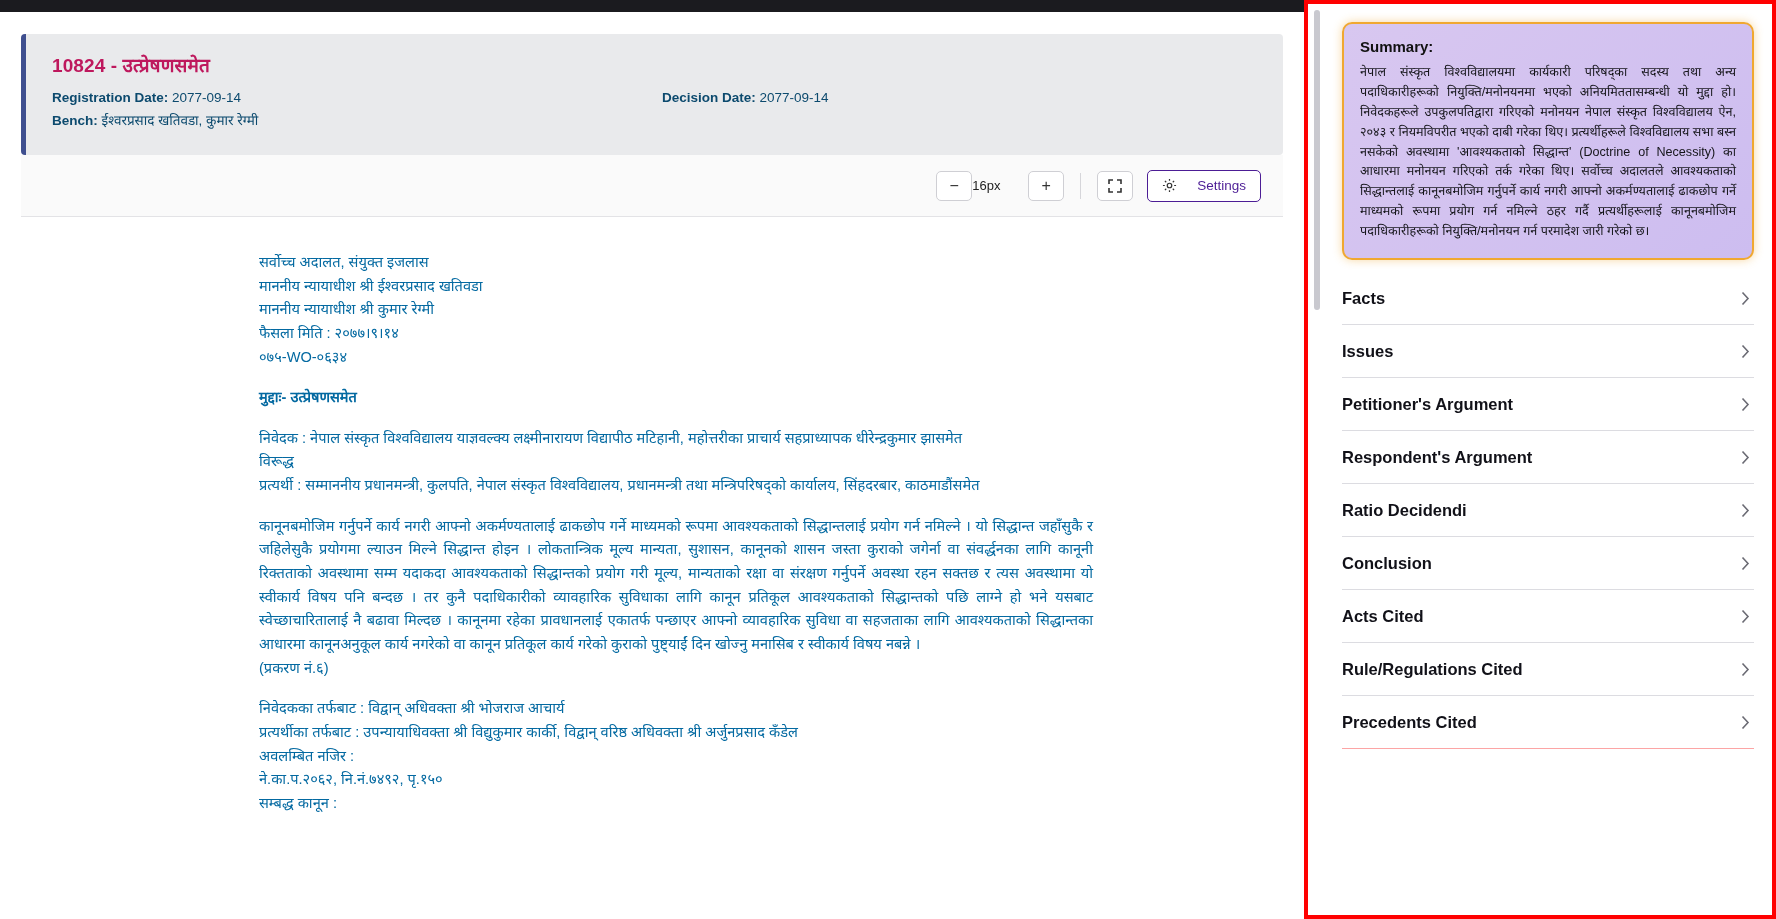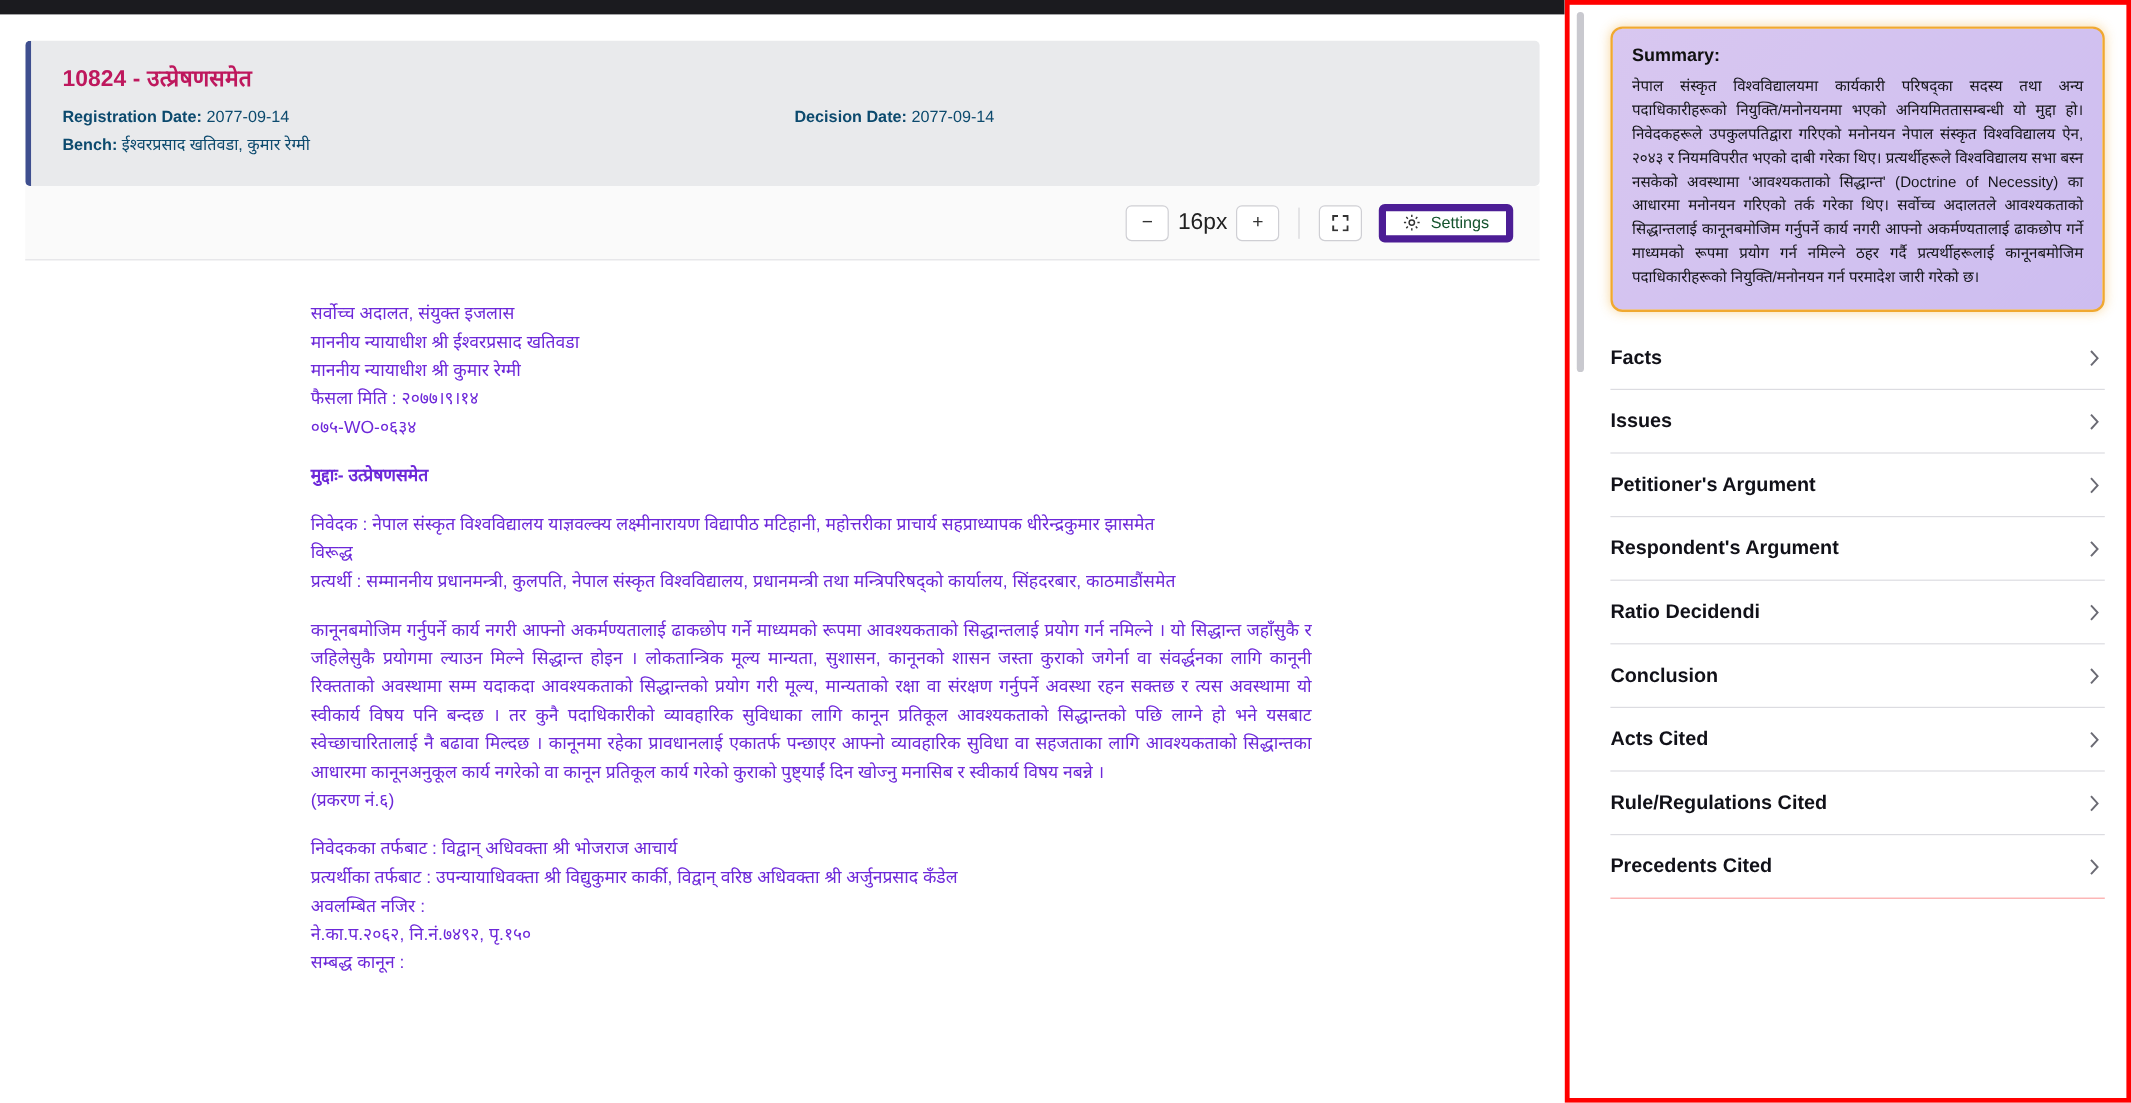--- a/index.html
+++ b/index.html
@@ -79,48 +79,48 @@
     border: 1px solid #cfcfd4;
     background: #ffffff;
     border-radius: 5px;
     display: flex; align-items: center; justify-content: center;
     font-size: 16px;
     color: #333;
     cursor: pointer;
     user-select: none;
   }
   .tb-zoomval {
-    font-size: 19px;
+    font-size: 13px;
     color: #222;
     width: 56px;
-    text-align: center;
+    text-align: left;
   }
   .tb-sep {
     width: 1px; height: 26px;
     background: #d6d6da;
     margin: 0 16px;
   }
   .tb-settings {
     margin-left: 14px;
     height: 32px;
-    border: 6px solid #4c1d95;
+    border: 1px solid #4c1d95;
     background: #ffffff;
     border-radius: 5px;
-    display: flex; align-items: center; gap: 8px;
+    display: flex; align-items: center; gap: 20px;
     padding: 0 14px;
     font-size: 13.5px;
-    color: #14532d;
+    color: #4c1d95;
     cursor: pointer;
   }
 
   .doc-body {
     padding: 34px 0 0 0;
     font-size: 14.6px;
     line-height: 1.62;
-    color: #6d28d9;
+    color: #0369a1;
   }
   .doc-body .block { margin-left: 238px; margin-right: 190px; }
   .doc-body .line { white-space: pre-wrap; }
   .doc-body .spacer { height: 17px; }
   .doc-body .bold { font-weight: bold; }
   .doc-body p { margin: 0; }
   .para { text-align: justify; }
 
   
   .right-pane {

